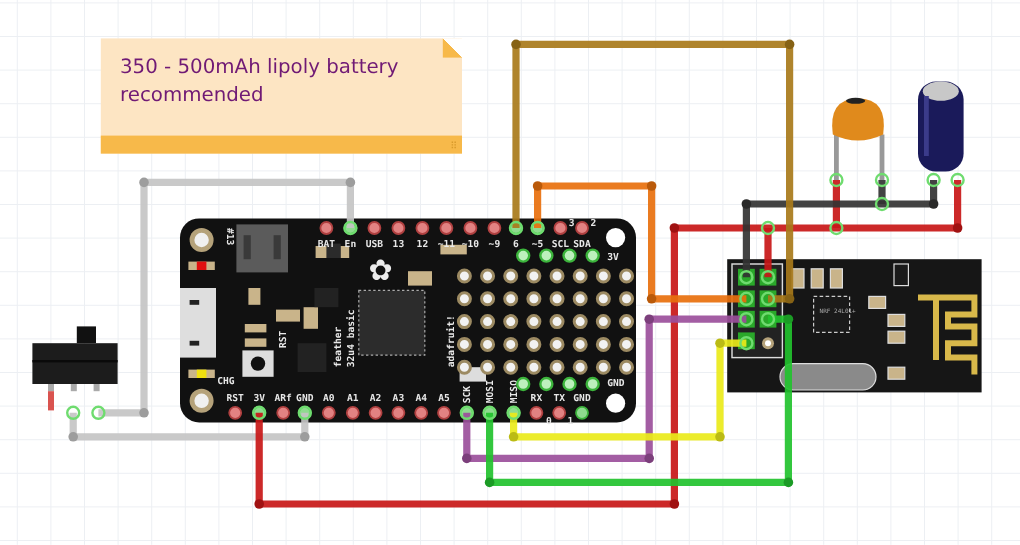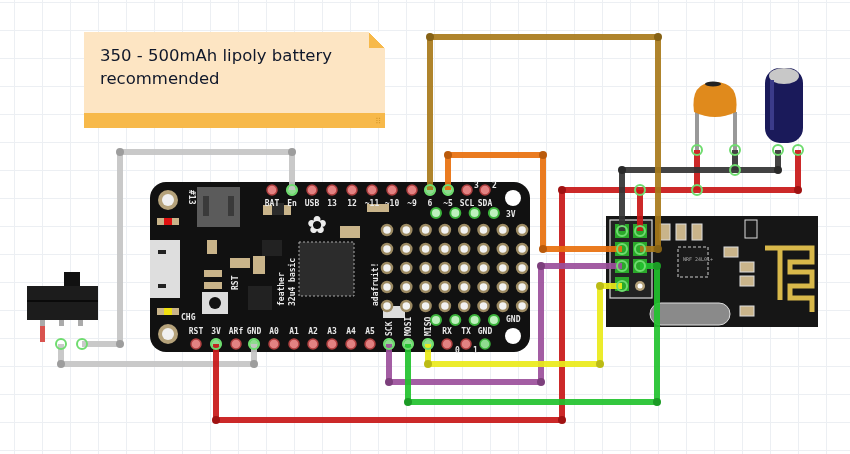--- a/index.html
+++ b/index.html
@@ -23,21 +23,21 @@
     background:linear-gradient(to bottom left, #ffffff 50%, #f7b94a 50%);
   }
   .note-bar {
     position:absolute; left:0; bottom:0; width:100%; height:15px; background:#f7b94a;
   }
   .note-grip {
     position:absolute; right:4px; bottom:2px; font-size:8px; color:#d89a2b; line-height:8px;
   }
   .note-text {
     position:absolute; left:16px; top:12px; width:270px;
-    font-family:"DejaVu Sans", sans-serif; font-size:16.5px; line-height:23px; color:#0f172a;
+    font-family:"DejaVu Sans", sans-serif; font-size:16.5px; line-height:23px; color:#701a75;
   }
   .lbl { font-family:"DejaVu Sans Mono", monospace; font-size:8px; fill:#e8e8e8; font-weight:bold; }
 </style>
 </head>
 <body>
 
 <svg id="canvas" width="850" height="454" viewBox="0 0 850 454">
 
   <g>
     <rect x="64" y="272" width="16" height="14" fill="#111"></rect>

